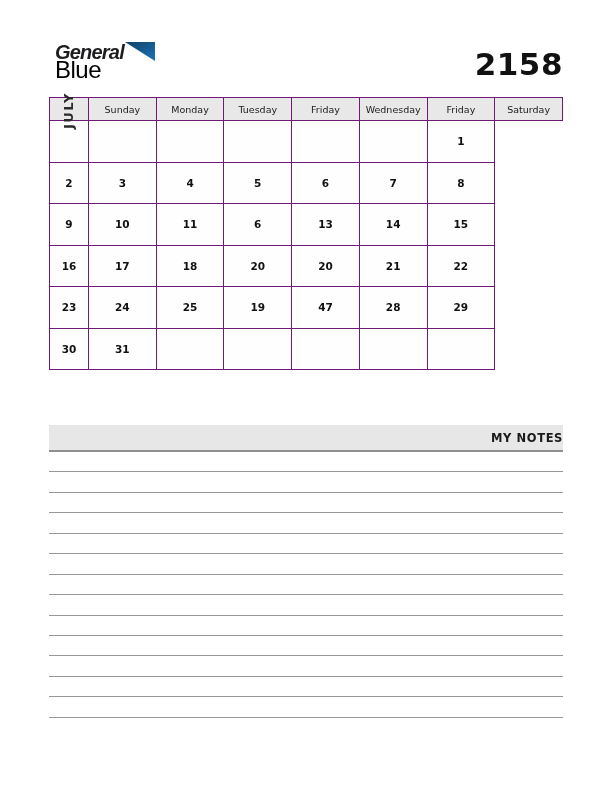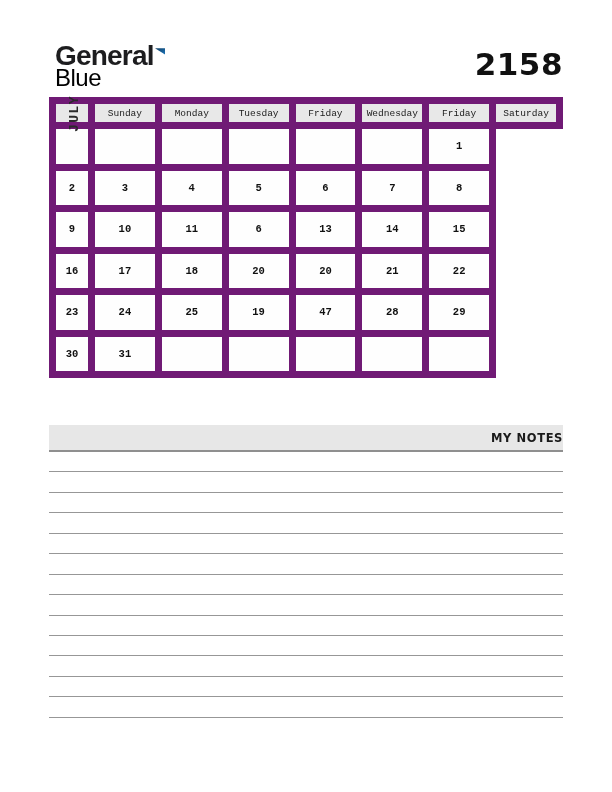--- a/index.html
+++ b/index.html
@@ -20,25 +20,26 @@
     left: 55px;
     top: 42px;
     width: 110px;
     font-family: "Liberation Sans", sans-serif;
   }
   .logo-line1 {
     display: flex;
     align-items: flex-start;
   }
   .logo-general {
-    font-size: 28px;
+    font-size: 20px;
     font-weight: 700;
     letter-spacing: -0.8px;
     color: #1d1d1f;
     line-height: 1;
+    font-style: italic;
   }
   .logo-triangle {
     width: 30px;
     height: 19px;
     margin-left: 1px;
     margin-top: 0px;
     display: block;
   }
   .logo-blue {
     display: block;
@@ -68,22 +69,21 @@
   
   .calendar {
     position: absolute;
     left: 49px;
     top: 97px;
     width: 514px;
     border-collapse: collapse;
     table-layout: fixed;
   }
   .calendar th, .calendar td {
-    border: 7px solid #701a75;
-    font-family: Liberation Mono, monospace;
+    border: 1px solid #701a75;
   }
   .month-cell {
     width: 39px;
     background: #e8e8e8;
     text-align: center;
     vertical-align: middle;
   }
   .month-label {
     display: inline-block;
     transform: rotate(-90deg);

